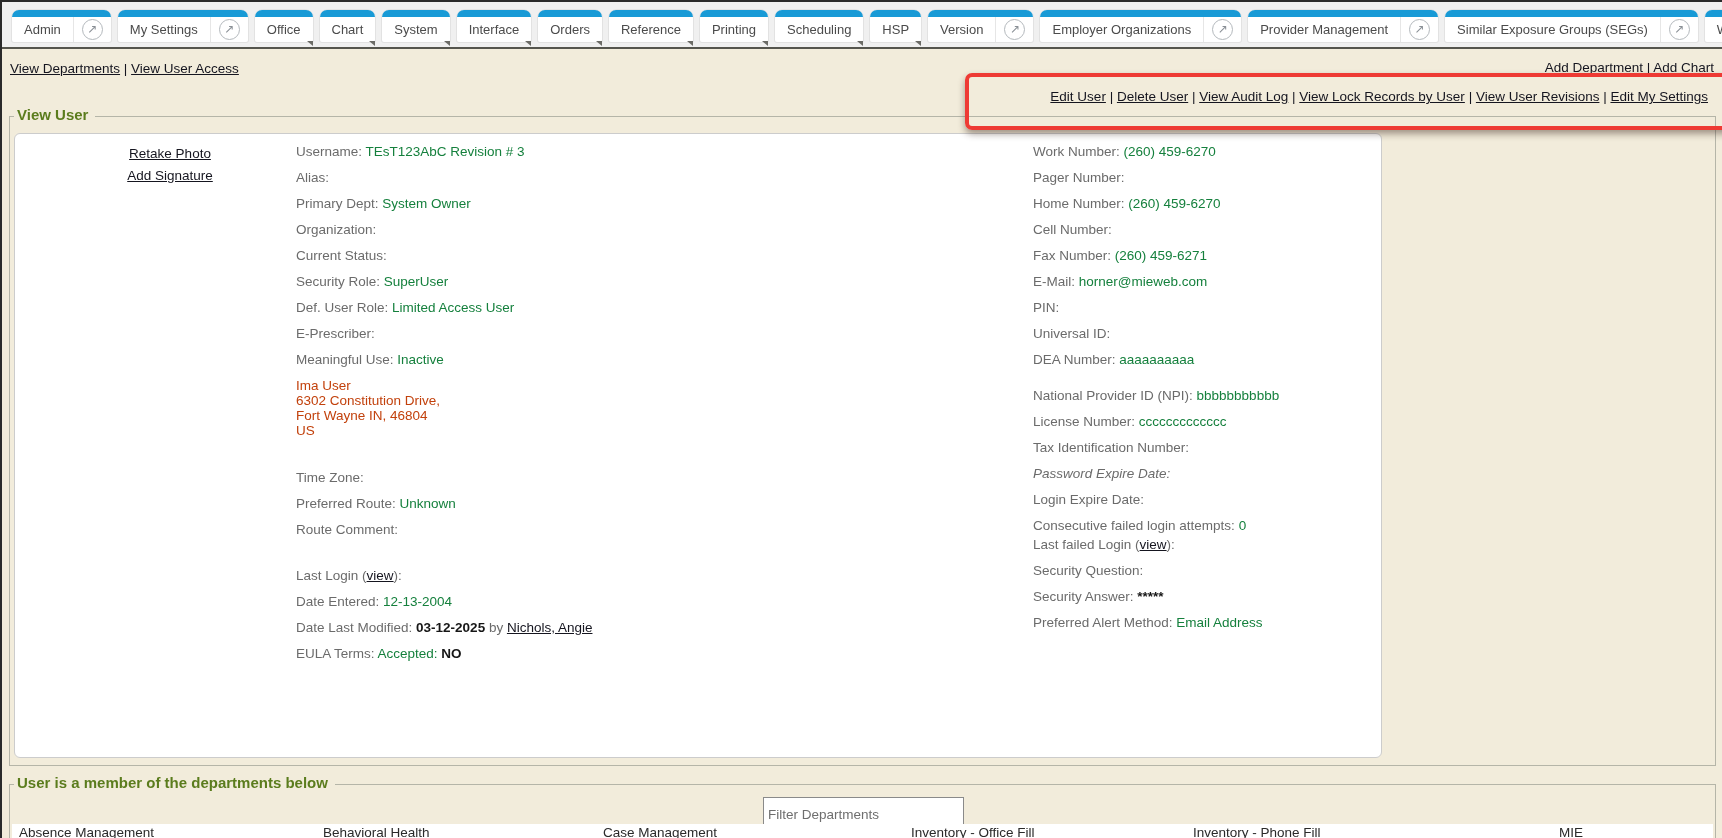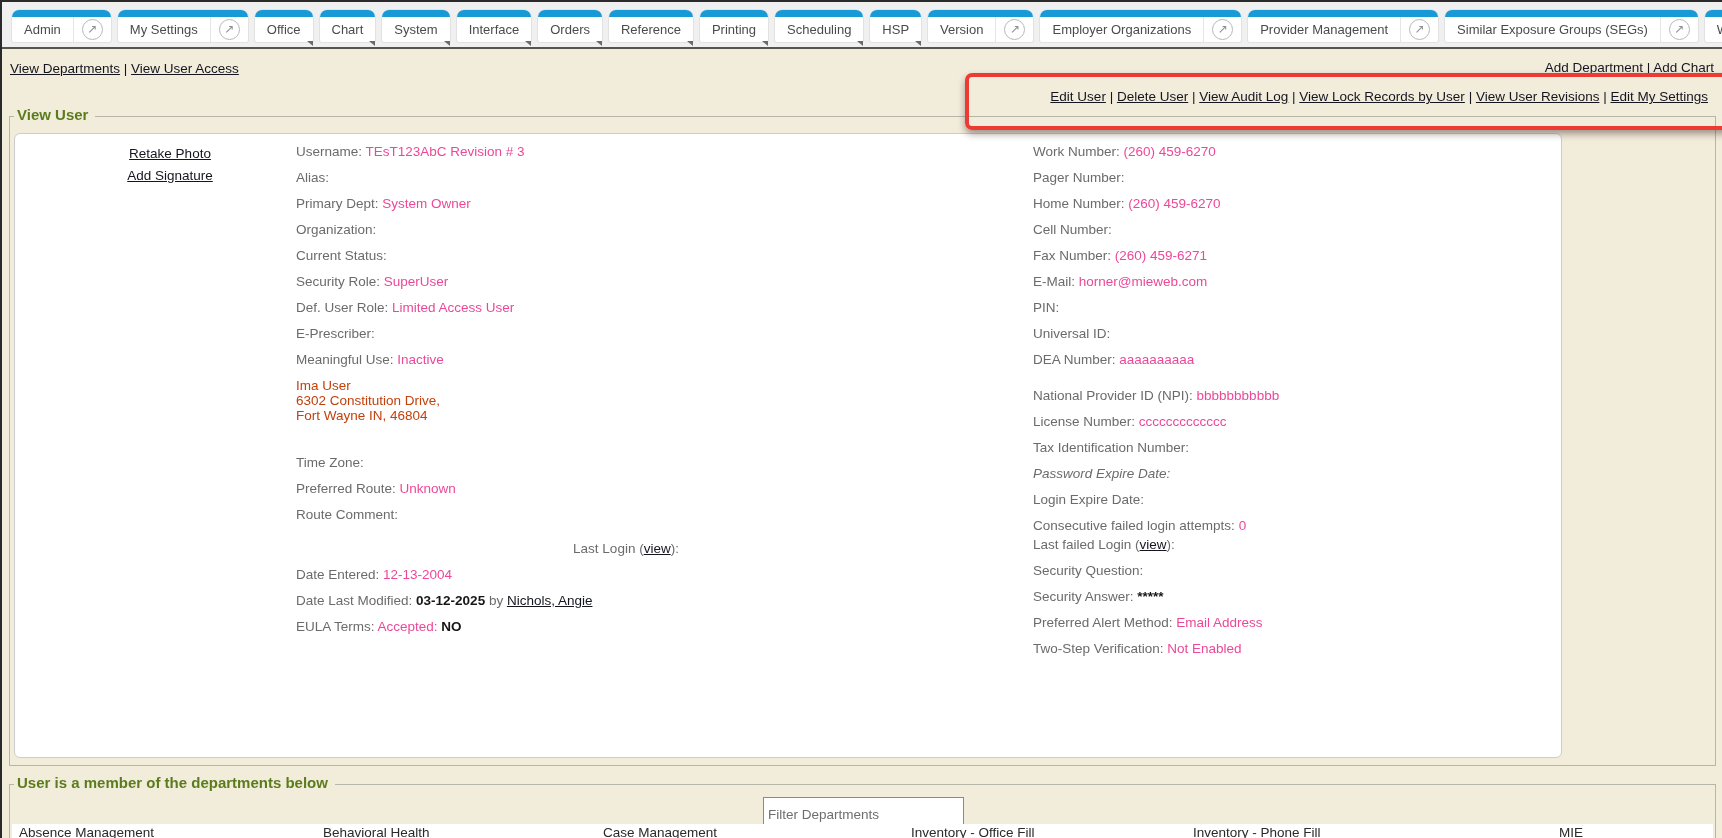--- a/index.html
+++ b/index.html
@@ -56,34 +56,34 @@
   }
   
   .section { position:absolute; border:1px solid #b5b5a8; }
   .section-legend {
     position:absolute; top:-11px; left:4px; background:var(--beige);
     padding:0 7px 0 3px; font-size:15px; font-weight:bold; color:var(--green);
     white-space:nowrap;
   }
   #section-user { left:7px; top:114px; width:1707px; height:650px; }
   #panel-user {
-    position:absolute; left:4px; top:16px; width:1548px; height:625px;
+    position:absolute; left:4px; top:16px; width:1368px; height:625px;
     background:#fff; border:1px solid #ccc; border-radius:6px;
   }
   #photo-links { position:absolute; left:60px; top:12px; width:190px; text-align:center; }
   #photo-links a {
     display:block; font-size:13.5px; color:#15151f; text-decoration:underline;
     line-height:16px; margin-bottom:6px; cursor:pointer;
   }
   .fieldcol { position:absolute; top:10px; width:660px; }
   #left-fields { left:281px; }
   #right-fields { left:1018px; }
   .frow { font-size:13.5px; line-height:16px; margin-bottom:10px; white-space:nowrap; }
   .part-label { color:#6b6b6b; }
-  .part-value { color:#ec4899; }
+  .part-value { color:#15803d; }
   .part-bold  { color:#161616; font-weight:bold; }
   a.part-link { color:#15151f; text-decoration:underline; cursor:pointer; }
   .address-block div { color:#c2410c; line-height:15px; font-size:13.5px; }
   
   #section-depts { left:7px; top:782px; width:1707px; height:70px; }
   #filter-input {
     position:absolute; left:753px; top:12px; width:201px; height:20px;
     border:1px solid #8a8a8a; background:#fff; font-family:"Liberation Sans",sans-serif;
     font-size:13.5px; color:#333; padding:16px 4px;
   }
@@ -213,25 +213,26 @@
           <div class="frow"><span class="part-label">Organization:</span></div>
           <div class="frow"><span class="part-label">Current Status:</span></div>
           <div class="frow"><span class="part-label">Security Role: </span><span class="part-value">SuperUser</span></div>
           <div class="frow"><span class="part-label">Def. User Role: </span><span class="part-value">Limited Access User</span></div>
           <div class="frow"><span class="part-label">E-Prescriber:</span></div>
           <div class="frow"><span class="part-label">Meaningful Use: </span><span class="part-value">Inactive</span></div>
           <div class="frow address-block" style="margin-top: 6px;">
             <div>Ima User</div>
             <div>6302 Constitution Drive,</div>
             <div>Fort Wayne IN, 46804</div>
+            <div>US</div>
           </div>
           <div class="frow" style="margin-top: 32px;"><span class="part-label">Time Zone:</span></div>
           <div class="frow"><span class="part-label">Preferred Route: </span><span class="part-value">Unknown</span></div>
           <div class="frow"><span class="part-label">Route Comment:</span></div>
-          <div class="frow" style="margin-top: 18px; text-align: center;"><span class="part-label">Last Login (</span><a class="part-link" href="#">view</a><span class="part-label">):</span></div>
+          <div class="frow" style="margin-top: 30px;"><span class="part-label">Last Login (</span><a class="part-link" href="#">view</a><span class="part-label">):</span></div>
           <div class="frow"><span class="part-label">Date Entered: </span><span class="part-value">12-13-2004</span></div>
           <div class="frow"><span class="part-label">Date Last Modified: </span><span class="part-bold">03-12-2025</span><span class="part-label"> by </span><a class="part-link" href="#">Nichols, Angie</a></div>
           <div class="frow"><span class="part-label">EULA Terms: </span><span class="part-value">Accepted: </span><span class="part-bold">NO</span></div>
         </div>
       <div id="right-fields" class="fieldcol">
           <div class="frow"><span class="part-label">Work Number: </span><span class="part-value">(260) 459-6270</span></div>
           <div class="frow"><span class="part-label">Pager Number:</span></div>
           <div class="frow"><span class="part-label">Home Number: </span><span class="part-value">(260) 459-6270</span></div>
           <div class="frow"><span class="part-label">Cell Number:</span></div>
           <div class="frow"><span class="part-label">Fax Number: </span><span class="part-value">(260) 459-6271</span></div>
@@ -242,21 +243,20 @@
           <div class="frow" style="margin-top: 20px;"><span class="part-label">National Provider ID (NPI): </span><span class="part-value">bbbbbbbbbbb</span></div>
           <div class="frow"><span class="part-label">License Number: </span><span class="part-value">ccccccccccccc</span></div>
           <div class="frow"><span class="part-label">Tax Identification Number:</span></div>
           <div class="frow" style="margin-top: 6px; font-style: italic;"><span class="part-label">Password Expire Date:</span></div>
           <div class="frow"><span class="part-label">Login Expire Date:</span></div>
           <div class="frow"><span class="part-label">Consecutive failed login attempts: </span><span class="part-value">0</span></div>
           <div class="frow" style="margin-top: -7px;"><span class="part-label">Last failed Login (</span><a class="part-link" href="#">view</a><span class="part-label">):</span></div>
           <div class="frow" style="margin-top: 1px;"><span class="part-label">Security Question:</span></div>
           <div class="frow"><span class="part-label">Security Answer: </span><span class="part-bold">*****</span></div>
           <div class="frow"><span class="part-label">Preferred Alert Method: </span><span class="part-value">Email Address</span></div>
-          <div class="frow"><span class="part-label">Two-Step Verification: </span><span class="part-value">Not Enabled</span></div>
         </div>
     </div>
   </div>
 
   <div id="section-depts" class="section">
     <span class="section-legend">User is a member of the departments below</span>
     <input id="filter-input" type="text" placeholder="Filter Departments" style="">
     <div id="dept-strip">
         <span class="dept-item" style="left: 7px;">Absence Management</span>
         <span class="dept-item" style="left: 311px;">Behavioral Health</span>

